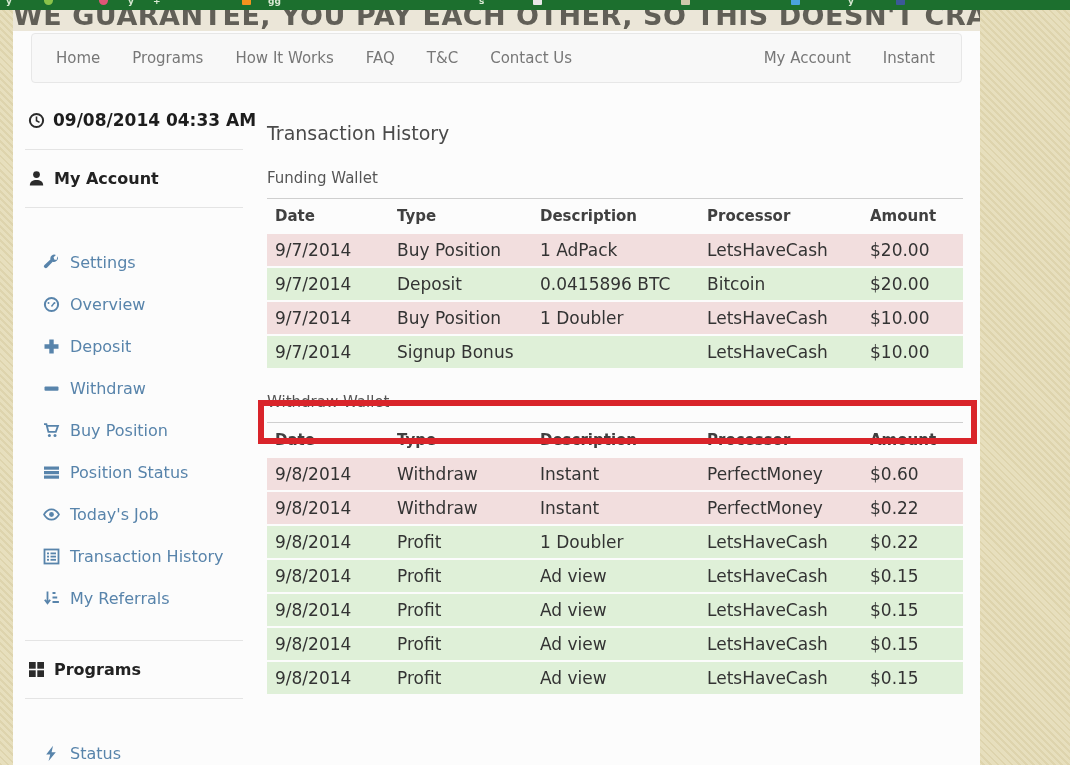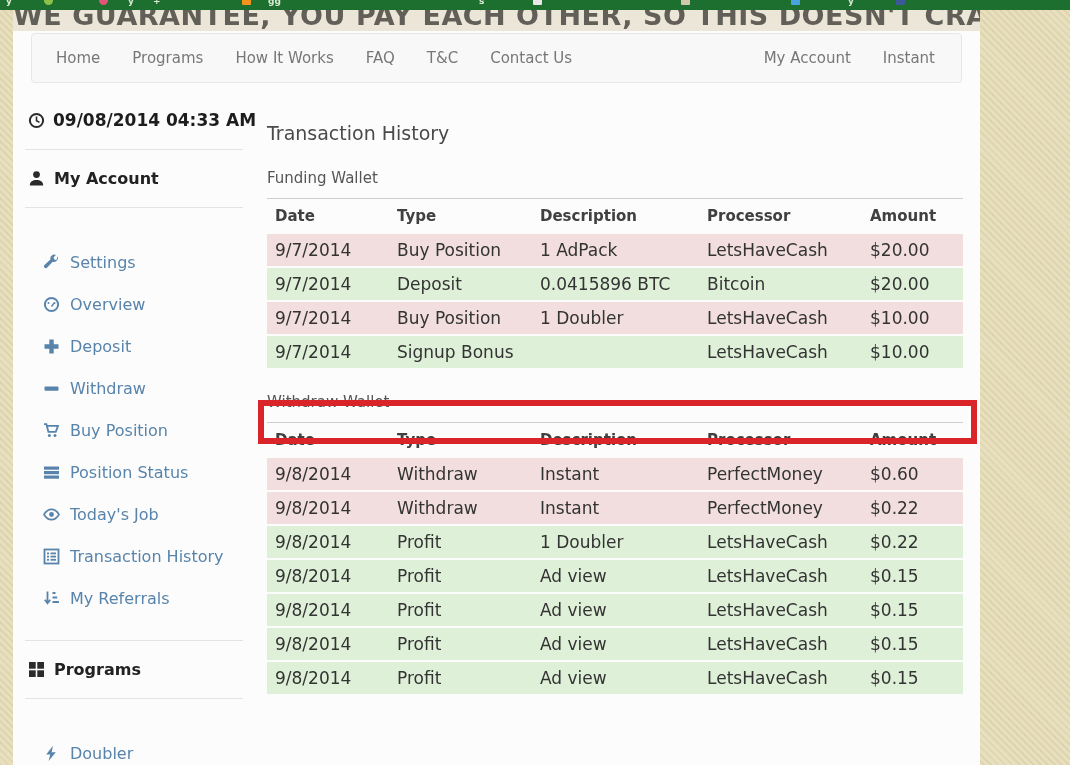--- a/index.html
+++ b/index.html
@@ -222,21 +222,21 @@
           <span>Programs</span>
         </div>
         <div class="divider"></div>
         <div class="side-list">
           <div class="side-item">
             <span class="ic">
               <svg width="17" height="17" viewBox="0 0 17 17" xmlns="http://www.w3.org/2000/svg">
                 <path d="M10 0.8L3.2 9.4h4L5.6 16l7.2-8.8H8.6z" fill="#5884ab"></path>
               </svg>
             </span>
-            <span>Doubler</span>
+            <span>Status</span>
           </div>
         </div>
       </div>
 
     <div class="main" id="main">
       <h2 class="main-title">Transaction History</h2>
     <div class="wallet-caption">Funding Wallet</div>
         <table class="tx">
           <colgroup>
             <col class="c-date">

